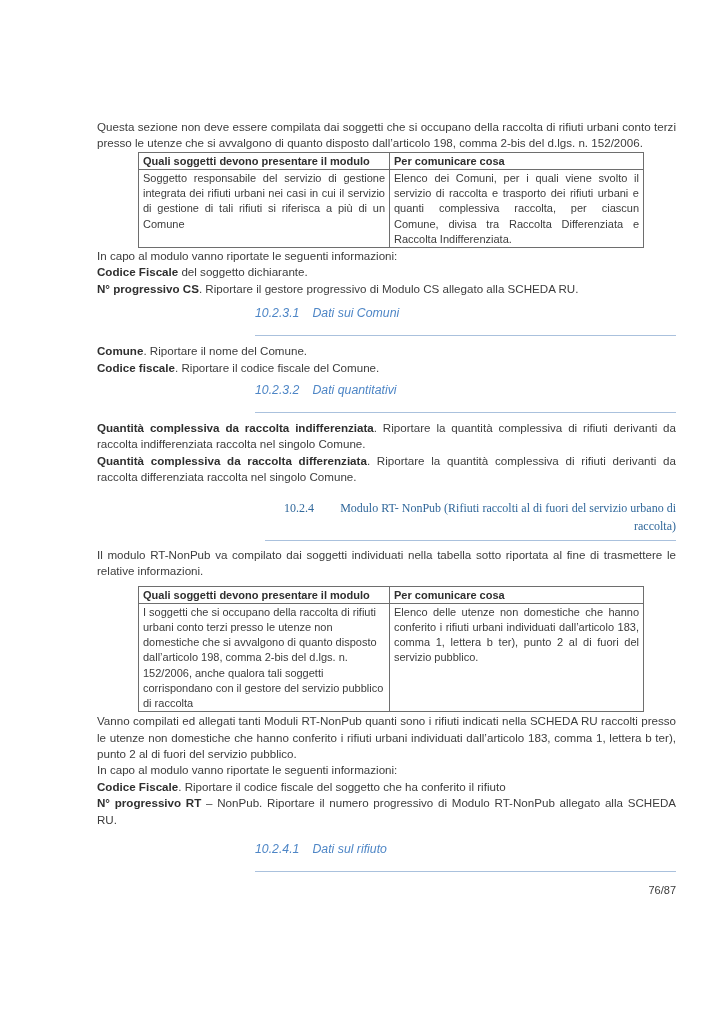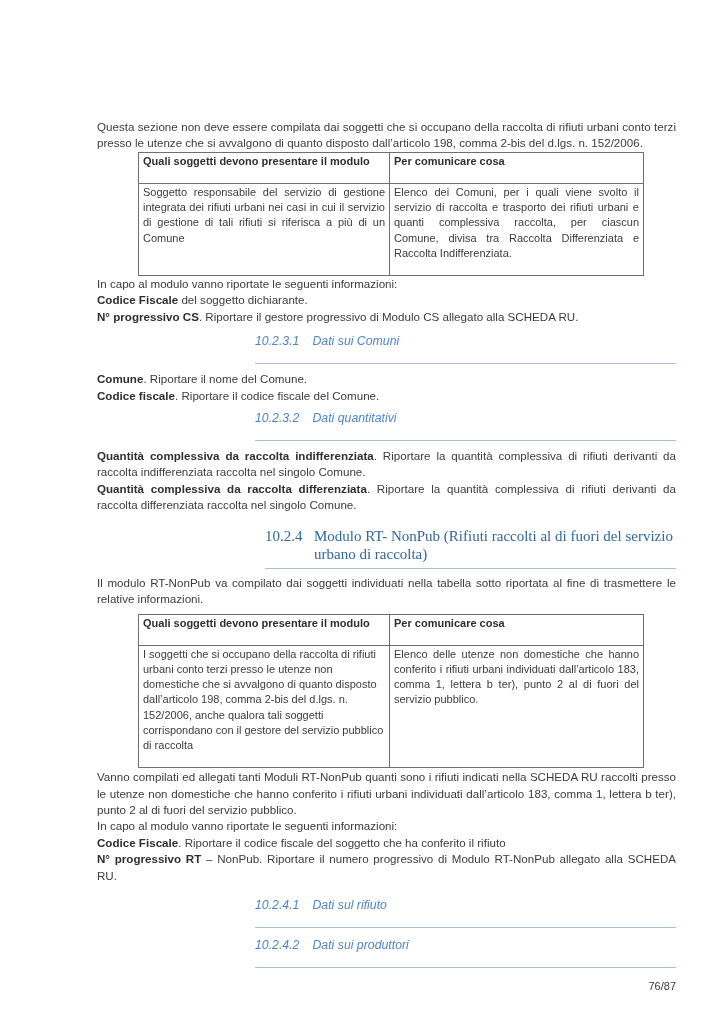--- a/index.html
+++ b/index.html
@@ -29,21 +29,21 @@
 
   table.doc-table {
     border-collapse: collapse;
     table-layout: fixed;
     margin-left: 41px;
     width: 505px;
   }
   table.doc-table th, table.doc-table td {
     border: 1px solid #6e6e6e;
     vertical-align: top;
-    padding: 1px 4px 14px 4px;
+    padding: 1px 4px 0 4px;
     font-size: 11px;
     line-height: 15.2px;
   }
   table.doc-table th {
     text-align: left;
     font-weight: bold;
     color: #2f2f2f;
   }
   table.doc-table td.just { text-align: justify; }
 
@@ -61,23 +61,24 @@
   .subheading .num { display: inline-block; margin-right: 13px; }
 
   .heading3 {
     display: flex;
     margin-left: 168px;
     width: 411px;
     border-bottom: 1px solid #aac1dd;
     padding-bottom: 4px;
     color: #31689b;
     font-family: "Liberation Serif", serif;
-    font-size: 15px;
+    font-size: 12px;
     line-height: 18.5px;
     box-sizing: border-box;
+    text-align: right;
   }
   .heading3 .num { flex: none; width: 49px; }
   .heading3 .title { flex: 1; }
 
   .footer {
     margin-top: 12px;
     text-align: right;
     font-size: 11px;
     color: #3c3c3c;
   }
@@ -161,20 +162,17 @@
     <p class="body">Vanno compilati ed allegati tanti Moduli RT-NonPub quanti sono i rifiuti indicati nella SCHEDA RU raccolti presso le utenze non domestiche che hanno conferito i rifiuti urbani individuati dall’articolo 183, comma 1, lettera b ter), punto 2 al di fuori del servizio pubblico.</p>
     <p class="body">In capo al modulo vanno riportate le seguenti informazioni:</p>
     <p class="body"><strong>Codice Fiscale</strong><span>. Riportare il codice fiscale del soggetto che ha conferito il rifiuto</span></p>
     <p class="body"><strong>N° progressivo RT</strong><span> – NonPub. Riportare il numero progressivo di Modulo RT-NonPub allegato alla SCHEDA RU.</span></p>
 
     <div class="subheading mt-sub3">
       <span class="num">10.2.4.1</span><span>Dati sul rifiuto</span>
     </div>
 
 
-    <div class="subheading mt-sub4">
-      <span class="num">10.2.4.2</span><span>Dati sui produttori</span>
-    </div>
 
     <div class="footer">76/87</div>
 
   </div>
 </div>
 
 </body></html>

